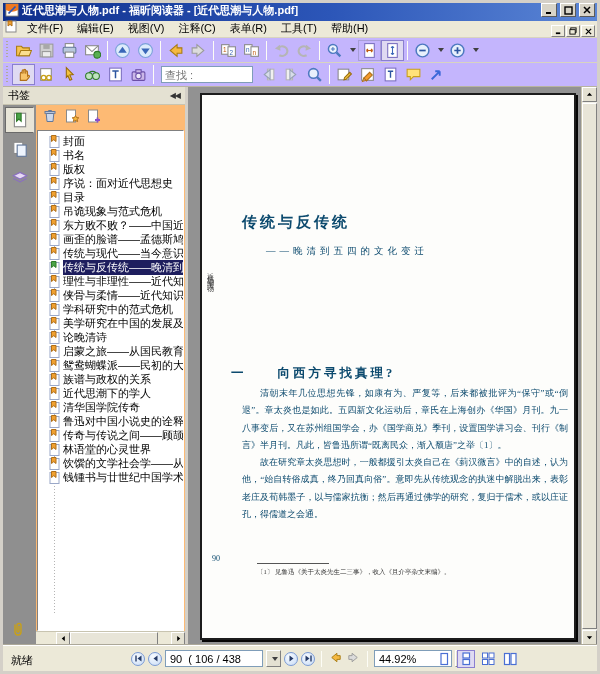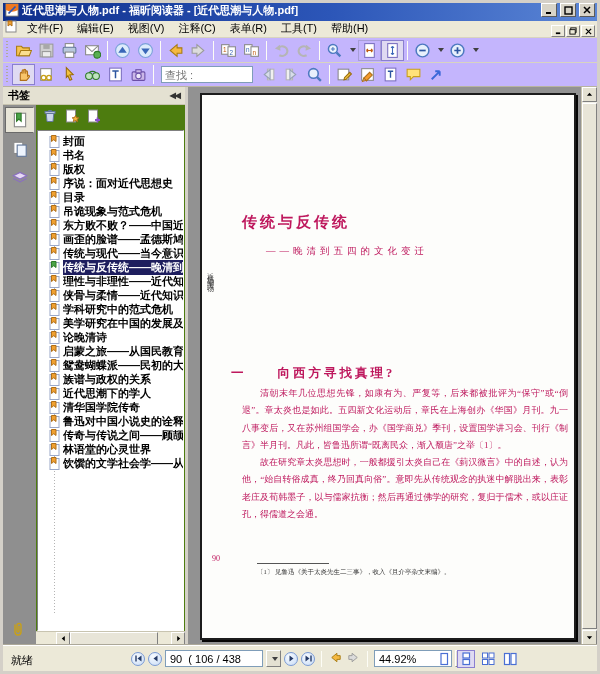--- a/index.html
+++ b/index.html
@@ -32,51 +32,51 @@
   .tb-btn.frame { border:1px solid #a89fd8; }
   .tb-sep { width:1px; height:19px; background:#b9b5a2; border-right:1px solid #fdfdf6; margin:0 3px; }
   .caret { width:0; height:0; border-left:3px solid transparent; border-right:3px solid transparent; border-top:4px solid #404040; margin-left:2px; }
   .caret-btn { display:flex; align-items:center; height:21px; padding:0 2px; }
   .find-box { width:92px; height:17px; border:1px solid #7f9db9; background:#fff; font-size:11px; color:#9a9a9a; padding:1px 3px; margin:0 4px; font-family:"Liberation Sans",sans-serif; }
 
   
   .main { position:absolute; left:0; top:84px; right:0; bottom:26px; display:flex; }
 
   
-  .sidebar { width:185px; display:flex; flex-direction:column; background:#ece9d8; border-right:3px solid #d4d0c8;font-weight:bold; }
+  .sidebar { width:185px; display:flex; flex-direction:column; background:#ece9d8; border-right:3px solid #d4d0c8; }
   .sb-header { height:18px; display:flex; align-items:center; padding:0 5px; background:#e4e1d2; border-bottom:1px solid #c8c4b0; }
   .sb-header .lbl { flex:1; font-size:11px; }
   .sb-collapse { font-size:8px; color:#333; letter-spacing:-1px; }
   .sb-body { flex:1; display:flex; min-height:0; }
   .tabstrip { width:33px; background:#8f8f8f; display:flex; flex-direction:column; align-items:center; padding-top:2px; position:relative; }
   .tab { width:29px; height:26px; display:flex; align-items:center; justify-content:center; margin-bottom:3px; }
   .tab.active { background:#e8e5d8; border:1px solid #6a6a6a; border-right-color:#e8e5d8; }
   .tab-clip { position:absolute; bottom:3px; left:7px; }
-  .panel { flex:1; display:flex; flex-direction:column; background:#4d7c0f; min-width:0; }
+  .panel { flex:1; display:flex; flex-direction:column; background:#fdba74; min-width:0; }
   .panel-toolbar { height:25px; display:flex; align-items:center; gap:6px; padding:0 6px; }
   .bm-tree { flex:1; background:#fff; border:1px solid; border-color:#808080 #fff #fff #808080; margin:0 1px; overflow:hidden;
     padding:3px 0 0 0; position:relative;
     background-image:repeating-linear-gradient(to bottom,#b4b4b4 0 1px,transparent 1px 3px);
     background-size:1px 96%; background-position:16px 4px; background-repeat:no-repeat; }
   .bm-row { height:14px; display:flex; align-items:center; padding-left:11px; white-space:nowrap; }
   .bm-row svg { flex:0 0 auto; margin-right:3px; }
   .bm-label { font-size:11px; color:#000; overflow:hidden; white-space:nowrap; max-width:128px; }
   .bm-row.selected .bm-label { background:#1e1e5e; color:#fff; }
   .bm-row.selected .flag { fill:#4aa348; stroke:#2e7a28; }
   .h-scroll { height:14px; display:flex; align-items:center; background:#ece9d8; border-top:1px solid #c8c4b0; padding-left:20px; }
   .scr-btn { width:14px; height:13px; background:#e4e1d2; border:1px solid; border-color:#fff #808080 #808080 #fff;
     display:flex; align-items:center; justify-content:center; }
   .scr-thumb { width:88px; height:13px; background:#e8e5d8; border:1px solid; border-color:#fff #808080 #808080 #fff; }
   .h-scroll .track { flex:1; }
 
   
   .docarea { flex:1; position:relative; background:#929292; min-width:0; }
   .page { position:absolute; left:12px; top:6px; width:376px; height:547px; background:#fdfdfb;
     border:2px solid #1c1c1c; box-shadow:2px 2px 0 #050505; }
-  .page * { font-family:"Liberation Serif",serif; color:#be185d; }
+  .page * { font-family:"Liberation Serif",serif; color:#0c4a6e; }
   .v-title { position:absolute; left:3px; top:172px; writing-mode:vertical-rl; font-size:7px; letter-spacing:2px; color:#444; }
   .p-title { position:absolute; left:40px; top:118px; font-size:15px; font-weight:bold; letter-spacing:3px; }
   .p-subtitle { position:absolute; left:64px; top:150px; font-size:9.5px; letter-spacing:4px; }
   .p-section { position:absolute; left:29px; top:270px; font-size:12.5px; font-weight:bold; letter-spacing:3px; }
   .p-body { position:absolute; left:40px; top:290px; width:326px; font-size:9px; line-height:17.3px; text-align:justify; }
   .p-body p { text-indent:2em; }
   .p-num { position:absolute; left:10px; top:459px; font-size:8px; }
   .fn-rule { position:absolute; left:55px; top:468px; width:72px; border-top:1px solid #555; }
   .fn-text { position:absolute; left:55px; top:473px; width:300px; font-size:6.5px; color:#333; }
 
@@ -628,20 +628,27 @@
               </div>
 
               <div class="bm-row">
                 <svg width="11" height="13" viewBox="0 0 11 13">
                   <rect x="1" y="1.5" width="9" height="11" fill="#fff" stroke="#9aa8c8"></rect>
                   <path class="flag" d="M2.5 0.5 h4.5 v6 l-2.25-1.8 -2.25 1.8 Z" fill="#f0a030" stroke="#b06f18"></path>
                 </svg>
                 <span class="bm-label">饮馔的文学社会学——从《随</span>
               </div>
 
+              <div class="bm-row">
+                <svg width="11" height="13" viewBox="0 0 11 13">
+                  <rect x="1" y="1.5" width="9" height="11" fill="#fff" stroke="#9aa8c8"></rect>
+                  <path class="flag" d="M2.5 0.5 h4.5 v6 l-2.25-1.8 -2.25 1.8 Z" fill="#f0a030" stroke="#b06f18"></path>
+                </svg>
+                <span class="bm-label">钱锺书与廿世纪中国学术</span>
+              </div>
 
           </div>
           <div class="h-scroll">
             <span class="scr-btn">
                 <svg width="7" height="7" viewBox="0 0 8 8">
                   <path d="M5.5 1 L2 4 L5.5 7 Z" fill="#000"></path>
                 </svg>
               </span>
             <span class="scr-thumb"></span>
             <span class="track"></span>

